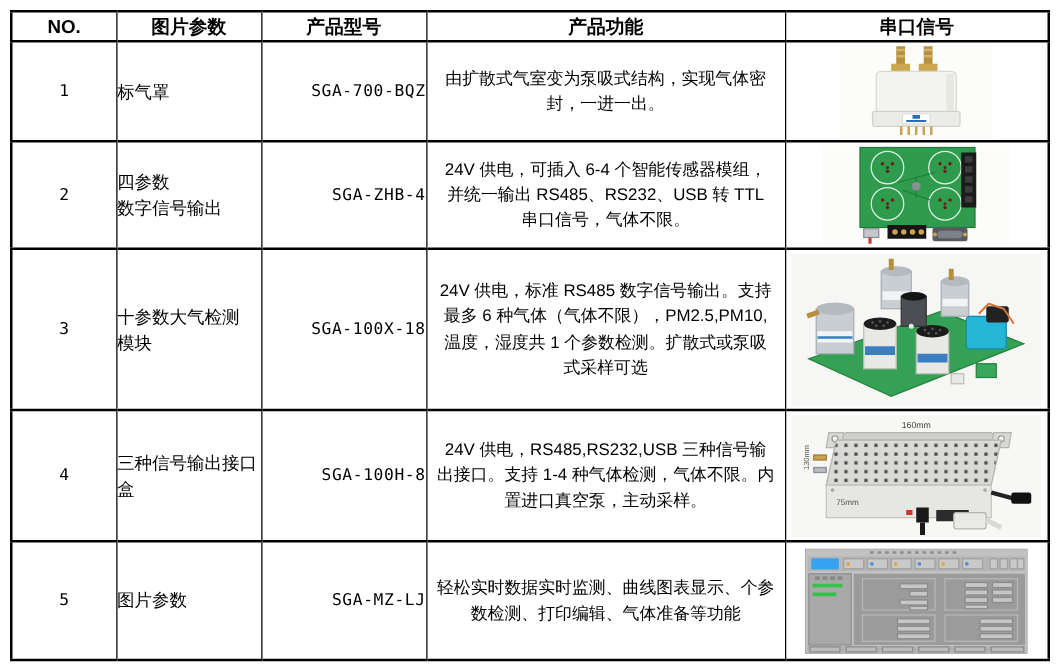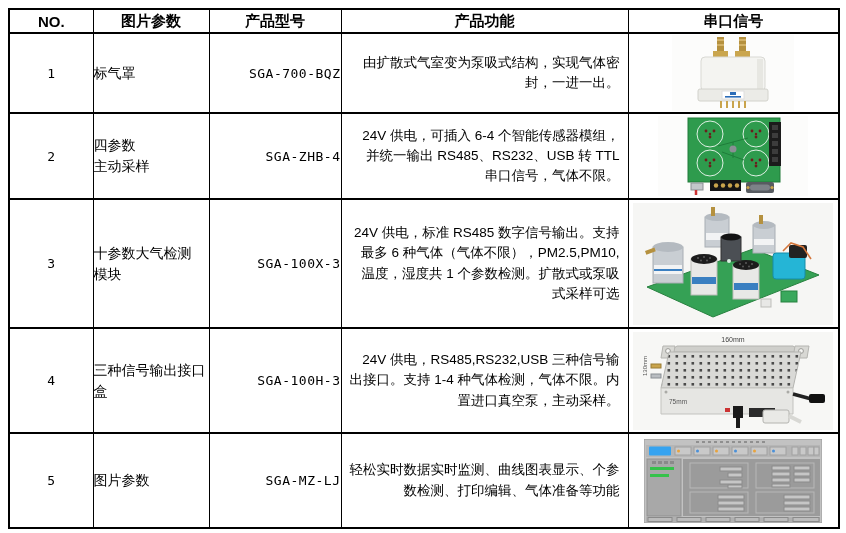--- a/index.html
+++ b/index.html
@@ -7,21 +7,21 @@
         font-family:"Liberation Sans","DejaVu Sans",sans-serif;color:#000;}
   table.products{position:absolute;left:8px;top:8px;width:830px;border-collapse:collapse;
         table-layout:fixed;border:2px solid #000;}
   th,td{border:1px solid #000;border-top:2px solid #000;border-bottom:2px solid #000;
         padding:0;vertical-align:middle;overflow:hidden;}
   th{height:22px;font-size:15px;font-weight:bold;text-align:center;background:#fff;}
   td{font-size:13px;}
   .c-no{text-align:center;font-family:"DejaVu Sans Mono",monospace;font-size:13px;}
   .c-name{text-align:left;font-size:14px;line-height:1.5;white-space:pre-line;}
   .c-model{text-align:right;font-family:"DejaVu Sans Mono",monospace;font-size:13px;letter-spacing:0.5px;}
-  .c-func{text-align:right;padding:6px 8px;font-size:13.5px;line-height:1.5;}
+  .c-func{text-align:center;padding:6px 8px;font-size:13.5px;line-height:1.5;}
   .c-img{text-align:center;vertical-align:middle;}
   tr.rh1{height:80px;} tr.rh2{height:86px;} tr.rh3{height:129px;} tr.rh4{height:105px;} tr.rh5{height:95px;}
   .photo{display:inline-block;vertical-align:middle;}
 </style>
 </head>
 <body>
 
 <div class="page">
   <table class="products">
     <colgroup>
@@ -69,21 +69,21 @@
             <rect x="60" y="66" width="2" height="7" fill="#c9a44c"></rect>
             <rect x="66" y="66" width="2" height="7" fill="#c9a44c"></rect>
             <rect x="72" y="66" width="2" height="7" fill="#c9a44c"></rect>
           </svg>
         </td>
       </tr>
 
       <tr class="rh2">
         <td class="c-no">2</td>
         <td class="c-name">四参数
-主动采样</td>
+数字信号输出</td>
         <td class="c-model">SGA-ZHB-4</td>
         <td class="c-func">24V 供电，可插入 6-4 个智能传感器模组，并统一输出 RS485、RS232、USB 转 TTL 串口信号，气体不限。</td>
         <td class="c-img">
           <svg class="photo" width="150" height="80" viewBox="0 0 150 80">
             <rect x="0" y="0" width="150" height="80" fill="#fcfcfb"></rect>
             <rect x="30" y="2" width="92" height="64" fill="#2e9b4d" stroke="#217a3a"></rect>
             <g stroke="#dff0e4" fill="#2e9b4d">
               <circle cx="52" cy="18" r="13"></circle>
                 <circle cx="98" cy="18" r="13"></circle>
               <circle cx="52" cy="47" r="13"></circle>
@@ -131,21 +131,21 @@
               <circle cx="114" cy="71.5" r="1.6" fill="#c9a44c"></circle>
             <path d="M38,74 L38,79" stroke="#cc3333" stroke-width="2.5"></path>
           </svg>
         </td>
       </tr>
 
       <tr class="rh3">
         <td class="c-no">3</td>
         <td class="c-name">十参数大气检测
 模块</td>
-        <td class="c-model">SGA-100X-3</td>
+        <td class="c-model">SGA-100X-18</td>
         <td class="c-func">24V 供电，标准 RS485 数字信号输出。支持最多 6 种气体（气体不限），PM2.5,PM10,温度，湿度共 1 个参数检测。扩散式或泵吸式采样可选</td>
         <td class="c-img">
           <svg class="photo" width="200" height="122" viewBox="0 0 200 122">
             <rect x="0" y="0" width="200" height="122" fill="#f6f6f4"></rect>
             <polygon points="14,84 120,46 186,72 80,114" fill="#35a155" stroke="#27813f"></polygon>
             <g>
               <rect x="20" y="44" width="30" height="36" fill="#c9ced3" stroke="#a8aeb4"></rect>
               <ellipse cx="35" cy="44" rx="15" ry="5" fill="#b4bac0"></ellipse>
               <rect x="12" y="48" width="10" height="4" fill="#b5913f" transform="rotate(-20 12 48)"></rect>
               <rect x="21" y="62" width="28" height="9" fill="#f2f3f4"></rect>
@@ -190,21 +190,21 @@
             <rect x="128" y="96" width="10" height="8" fill="#e8e8e6" stroke="#bdbdb9"></rect>
             <circle cx="96" cy="58" r="2" fill="#d9efe0"></circle>
           </svg>
         </td>
       </tr>
 
       <tr class="rh4">
         <td class="c-no">4</td>
         <td class="c-name">三种信号输出接口
 盒</td>
-        <td class="c-model">SGA-100H-3</td>
+        <td class="c-model">SGA-100H-8</td>
         <td class="c-func">24V 供电，RS485,RS232,USB 三种信号输出接口。支持 1-4 种气体检测，气体不限。内置进口真空泵，主动采样。</td>
         <td class="c-img">
           <svg class="photo" width="200" height="98" viewBox="0 0 200 98">
             <defs>
               <pattern id="holes" patternUnits="userSpaceOnUse" width="8" height="7">
                 <rect width="8" height="7" fill="#d9d9d6"></rect>
                 <rect x="2.5" y="2" width="2.6" height="2.6" fill="#4a4a4a"></rect>
               </pattern>
             </defs>
             <rect x="0" y="0" width="200" height="98" fill="#f7f7f5"></rect>

